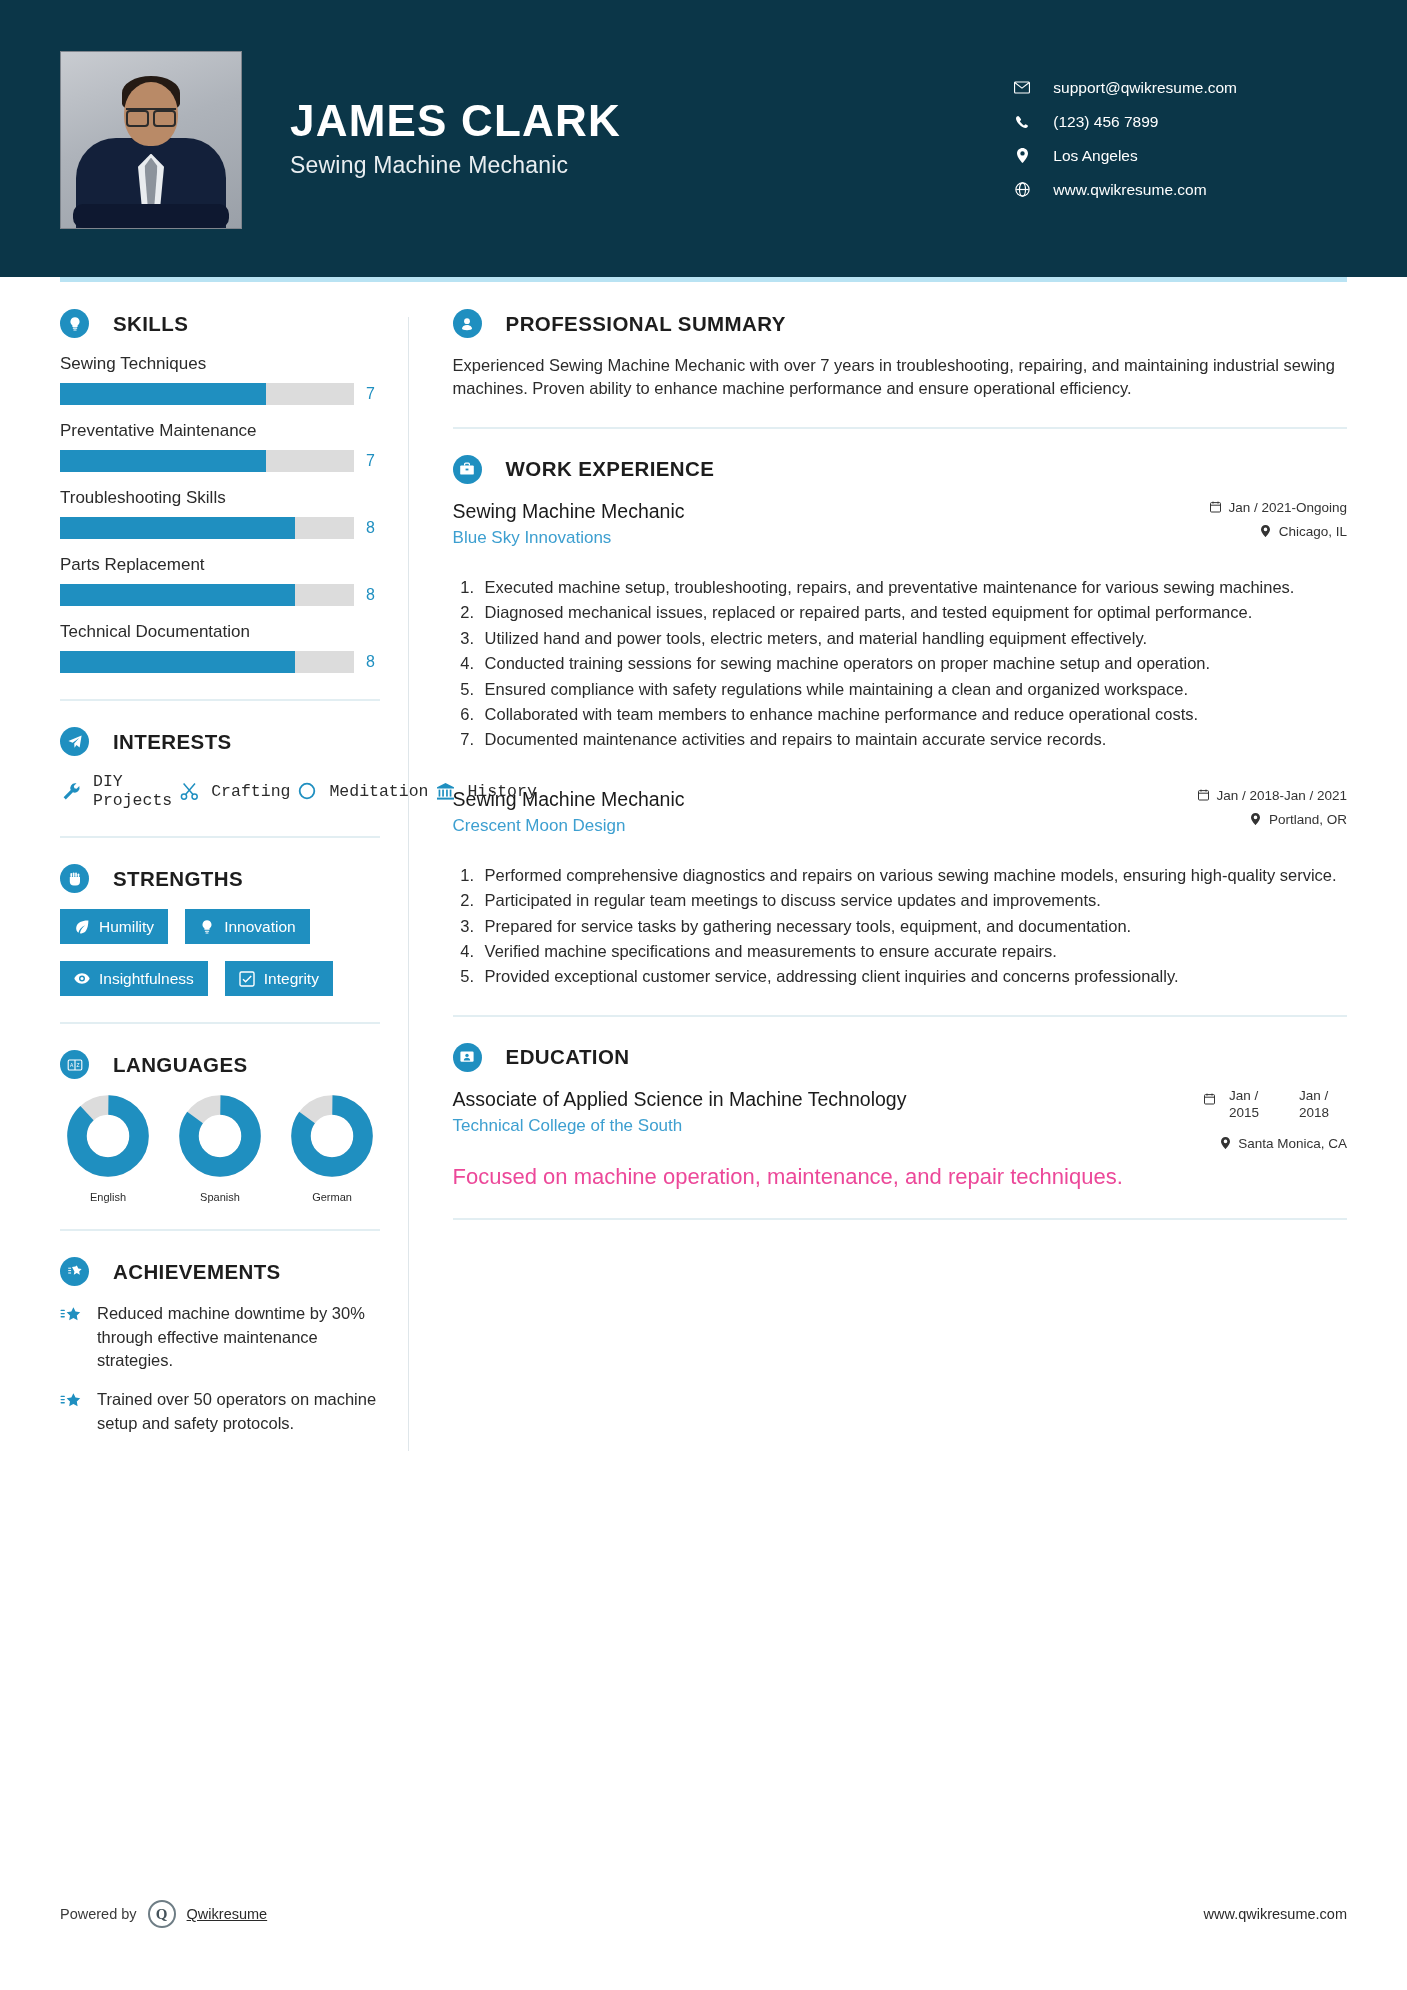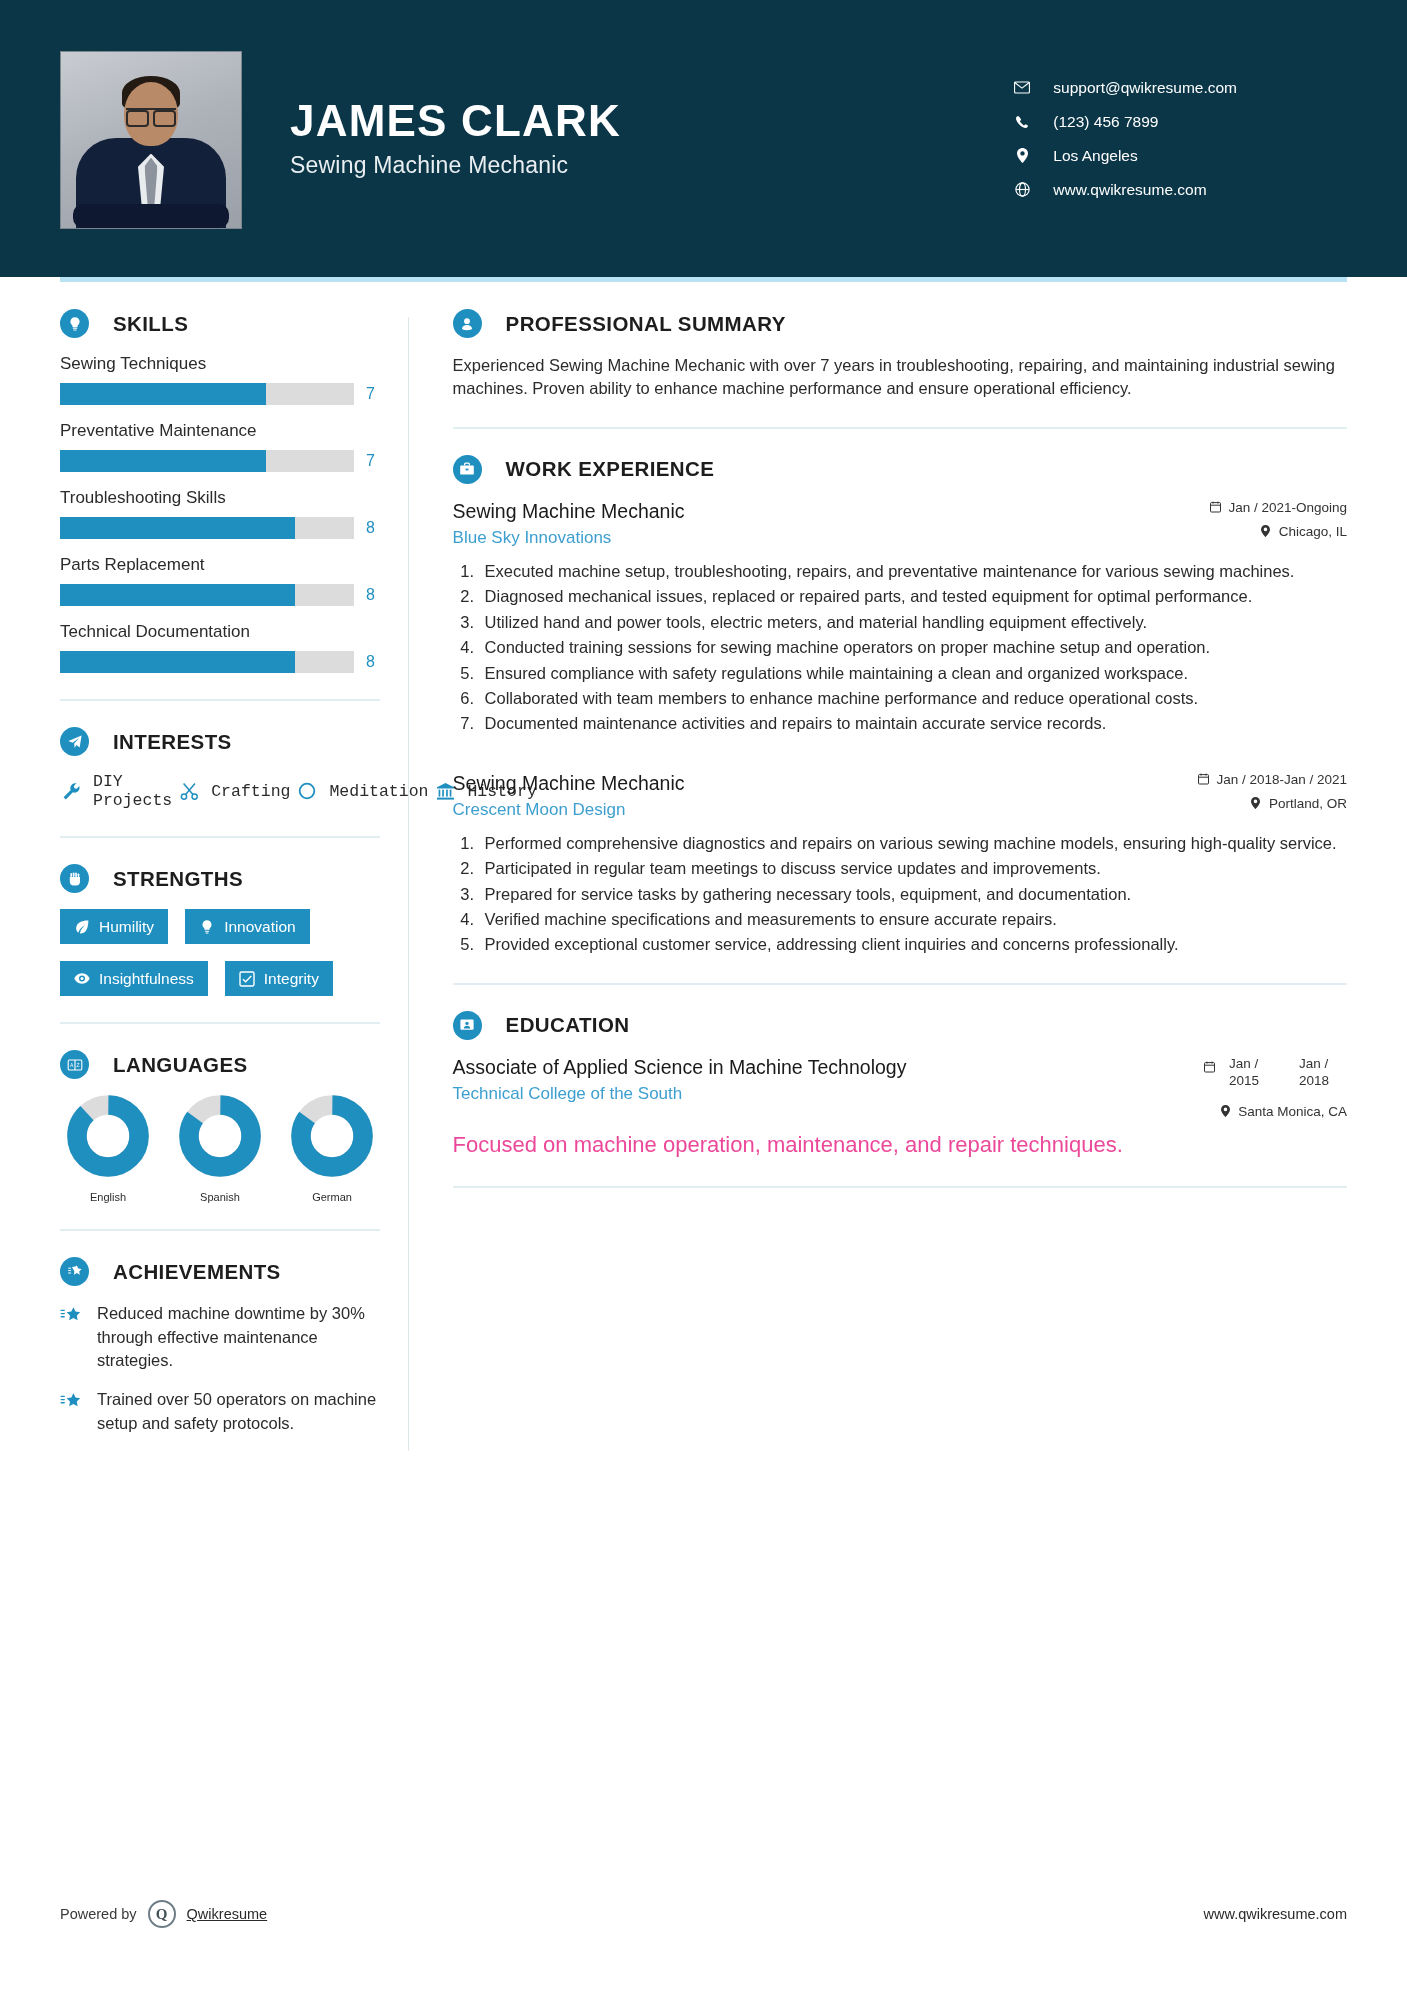--- a/index.html
+++ b/index.html
@@ -179,21 +179,21 @@
   .entry-top { display:flex; justify-content:space-between; align-items:flex-start; }
   .entry-title { font-size:19.5px; color:#1a1a1a; font-weight:400; }
   .entry-sub { font-size:17px; color:#3d9fd0; margin-top: 5px; }
   .meta { text-align:right; flex:0 0 auto; padding-left:18px; }
   .meta-row { display:flex; align-items:center; justify-content:flex-end; gap:7px; font-size:13.5px; color:#333; }
   .meta-row + .meta-row { margin-top: 9px; }
   .meta-ic { width:12px; height:13px; display:flex; align-items:center; justify-content:center; color:#333; }
   .meta-2line { display:flex; align-items:flex-start; justify-content:flex-end; gap:14px; font-size:13.5px; color:#333; line-height:1.25; }
   .edu-dates { display:flex; gap: 22px; align-items:flex-start; justify-content:flex-end; }
 
-  ol.bullets { margin: 12px 0 0 26px; padding:0; }
+  ol.bullets { margin: 28px 0 0 26px; padding:0; }
   ol.bullets li {
     font-size: 16.5px; line-height: 1.42; color:#2b2b2b; margin-bottom: 2px;
     padding-left: 6px;
   }
 
   .edu-desc { font-size:22px; line-height:1.42; color:#ec4899; margin-top: 10px; }
 
   
   .footer {
     position:absolute; left:60px; right:60px; bottom: 62px;

